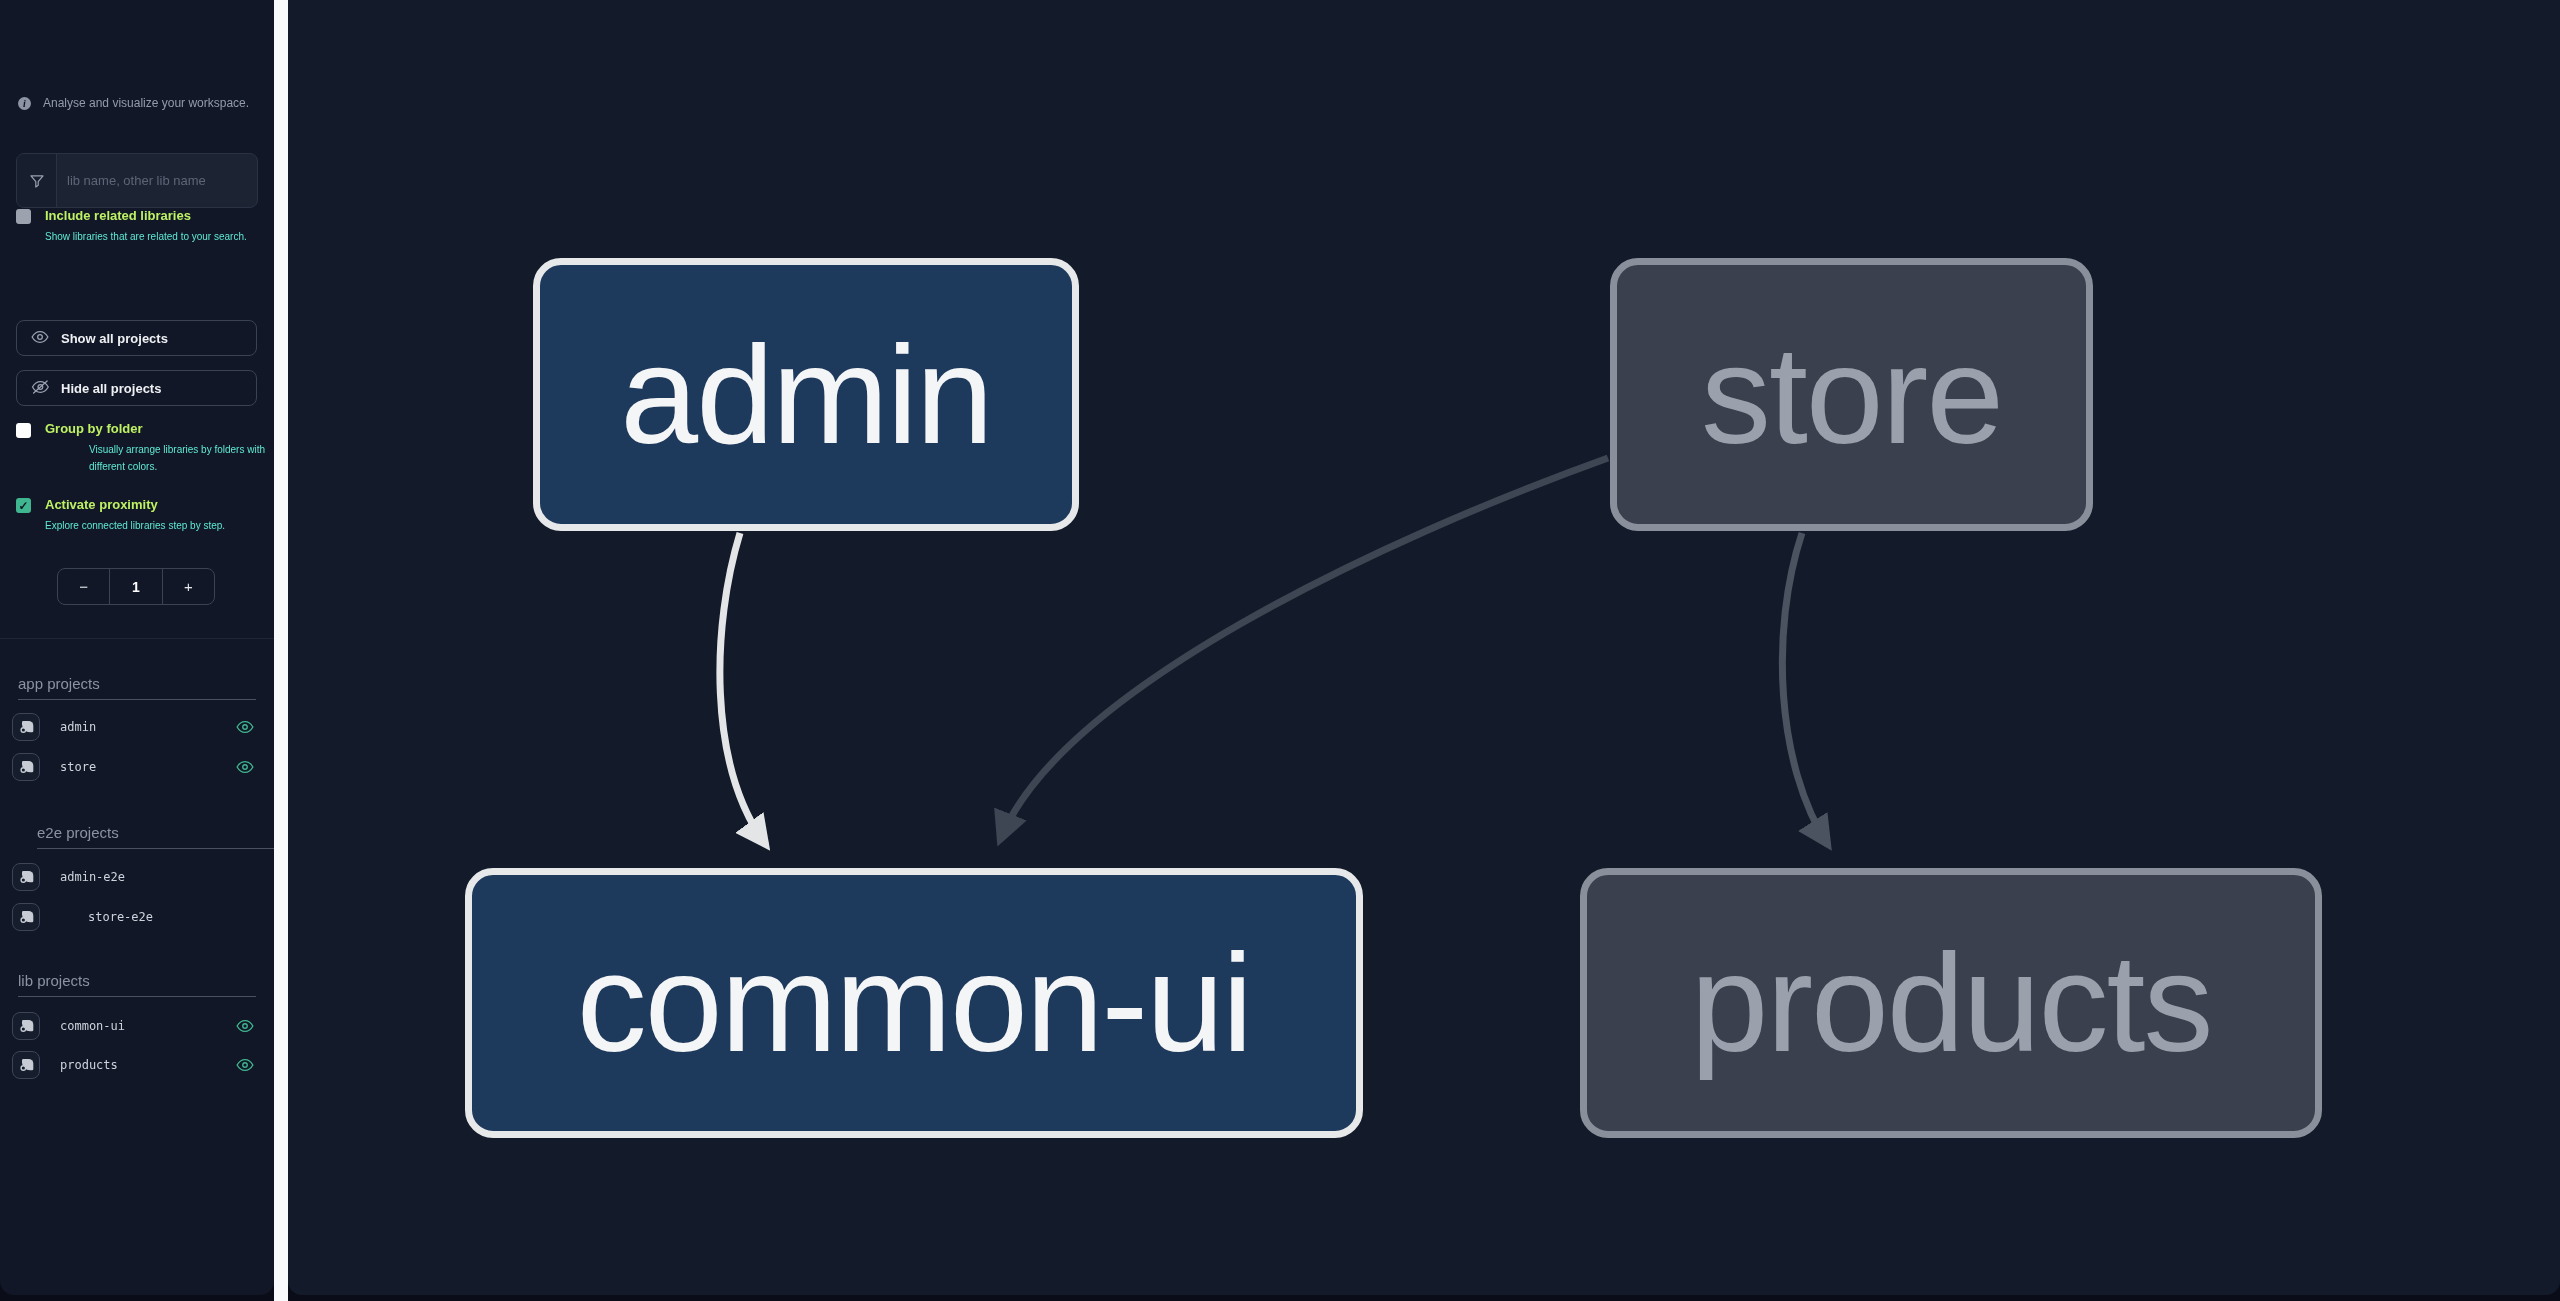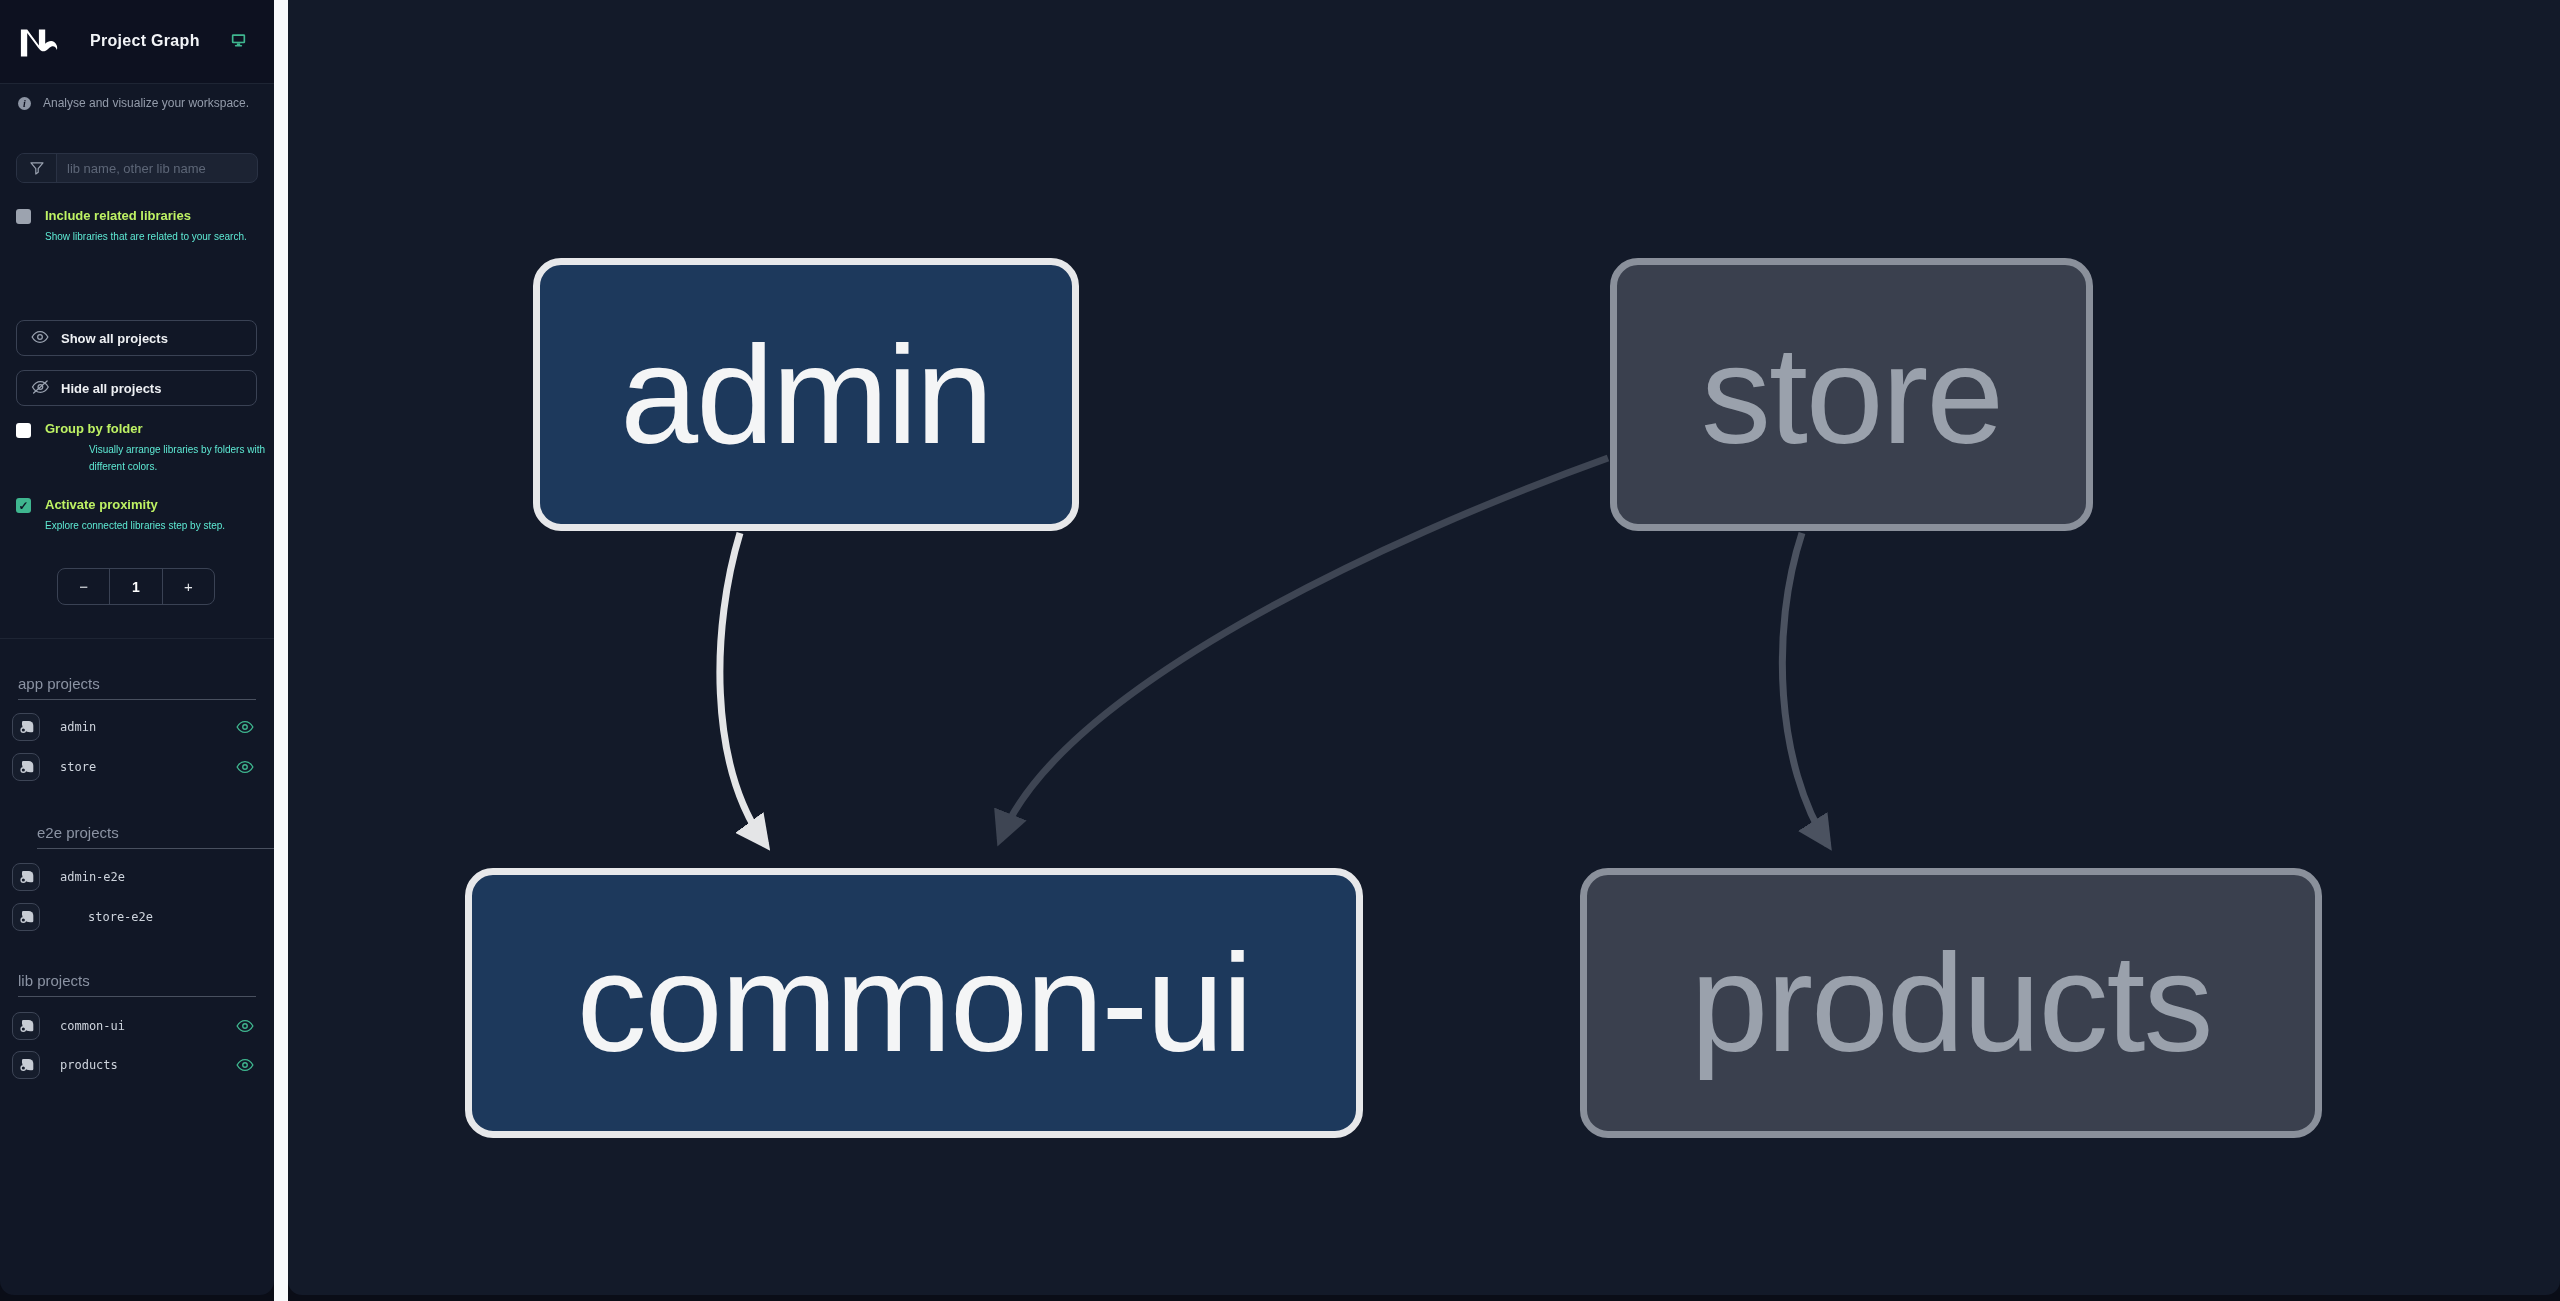--- a/index.html
+++ b/index.html
@@ -13,21 +13,21 @@
   #sb-header { left:0; top:0; width:274px; height:84px; background:#0d1120; border-bottom:1px solid #1e2534; }
   #logo { left:16px; top:24px; }
   #app-title { left:90px; top:32px; font-size:16px; font-weight:700; color:#f2f4f7; letter-spacing:.3px; }
   #monitor { left:230px; top:32px; }
   #tagline-row { left:18px; top:96px; display:flex; align-items:center; gap:12px; }
   .info-badge { width:13px; height:13px; border-radius:50%; background:#8d95a4; color:#0d1120;
                 font-size:10px; font-weight:700; display:flex; align-items:center; justify-content:center;
                 font-family:"Liberation Serif", serif; font-style:italic; }
   #tagline { font-size:12px; color:#949cab; }
 
-  #search-box { left:16px; top:153px; width:242px; height:30px; background:#1c2333;
+  #search-box { left:16px; top:153px; width:242px; height:55px; background:#1c2333;
                 border:1px solid #2a3244; border-radius:8px; display:flex; align-items:stretch; overflow:hidden; }
   #search-icon-cell { width:40px; display:flex; align-items:center; justify-content:center;
                       border-right:1px solid #2a3244; background:#171e2d; }
   #search-input { flex:1; background:transparent; border:none; outline:none; padding:0 10px;
                   font-size:13px; color:#dfe3ea; font-family:"Liberation Sans",sans-serif; }
   #search-input::placeholder { color:#5d6677; }
 
   .cb-row-label { font-size:13px; font-weight:700; color:#bef264;text-align:center; }
   .cb-desc { font-size:10px; color:#5eead4; line-height:17px; width:205px; }
   .cb { width:15px; height:15px; border-radius:3px; }
@@ -74,36 +74,20 @@
   #node-admin     { left:245px;  top:258px; width:546px; height:273px; }
   #node-store     { left:1322px; top:258px; width:483px; height:273px; }
   #node-common-ui { left:177px;  top:868px; width:898px; height:270px; }
   #node-products  { left:1292px; top:868px; width:742px; height:270px; }
 </style>
 </head>
 <body>
 
 <aside class="abs" id="sidebar">
 
-  <div class="abs" id="sb-header">
-    <div class="abs" id="logo">
-      <svg width="44" height="36" viewBox="0 0 48 40">
-        <path fill="#ffffff" d="M5 36V6h7l13 18V6h7v16c3-3 7-4 10-2s4 6 3 9c-1-3-3-5-6-4s-4 4-7 5-5 0-8-4l-12-16v26z"></path>
-      </svg>
-    </div>
-    <div class="abs" id="app-title">Project Graph</div>
-    <div class="abs" id="monitor">
-      <svg width="17" height="16" viewBox="0 0 24 24">
-        <rect x="2" y="3.5" width="20" height="13.5" rx="2" fill="#3fb68f"></rect>
-        <rect x="4.5" y="6" width="15" height="8.5" fill="#0d1120"></rect>
-        <rect x="9.5" y="17" width="5" height="2.6" fill="#3fb68f"></rect>
-        <rect x="6.5" y="19.6" width="11" height="2" rx="1" fill="#3fb68f"></rect>
-      </svg>
-    </div>
-  </div>
 
   <div class="abs" id="tagline-row">
     <span class="info-badge">i</span>
     <span id="tagline">Analyse and visualize your workspace.</span>
   </div>
 
   <div class="abs" id="search-box">
     <div id="search-icon-cell">
       <svg width="16" height="16" viewBox="0 0 20 20">
         <path d="M2.5 3.5h15l-6 7.2v4.6l-3 2.2v-6.8z" fill="none" stroke="#9aa2b0" stroke-width="1.5" stroke-linejoin="round"></path>

